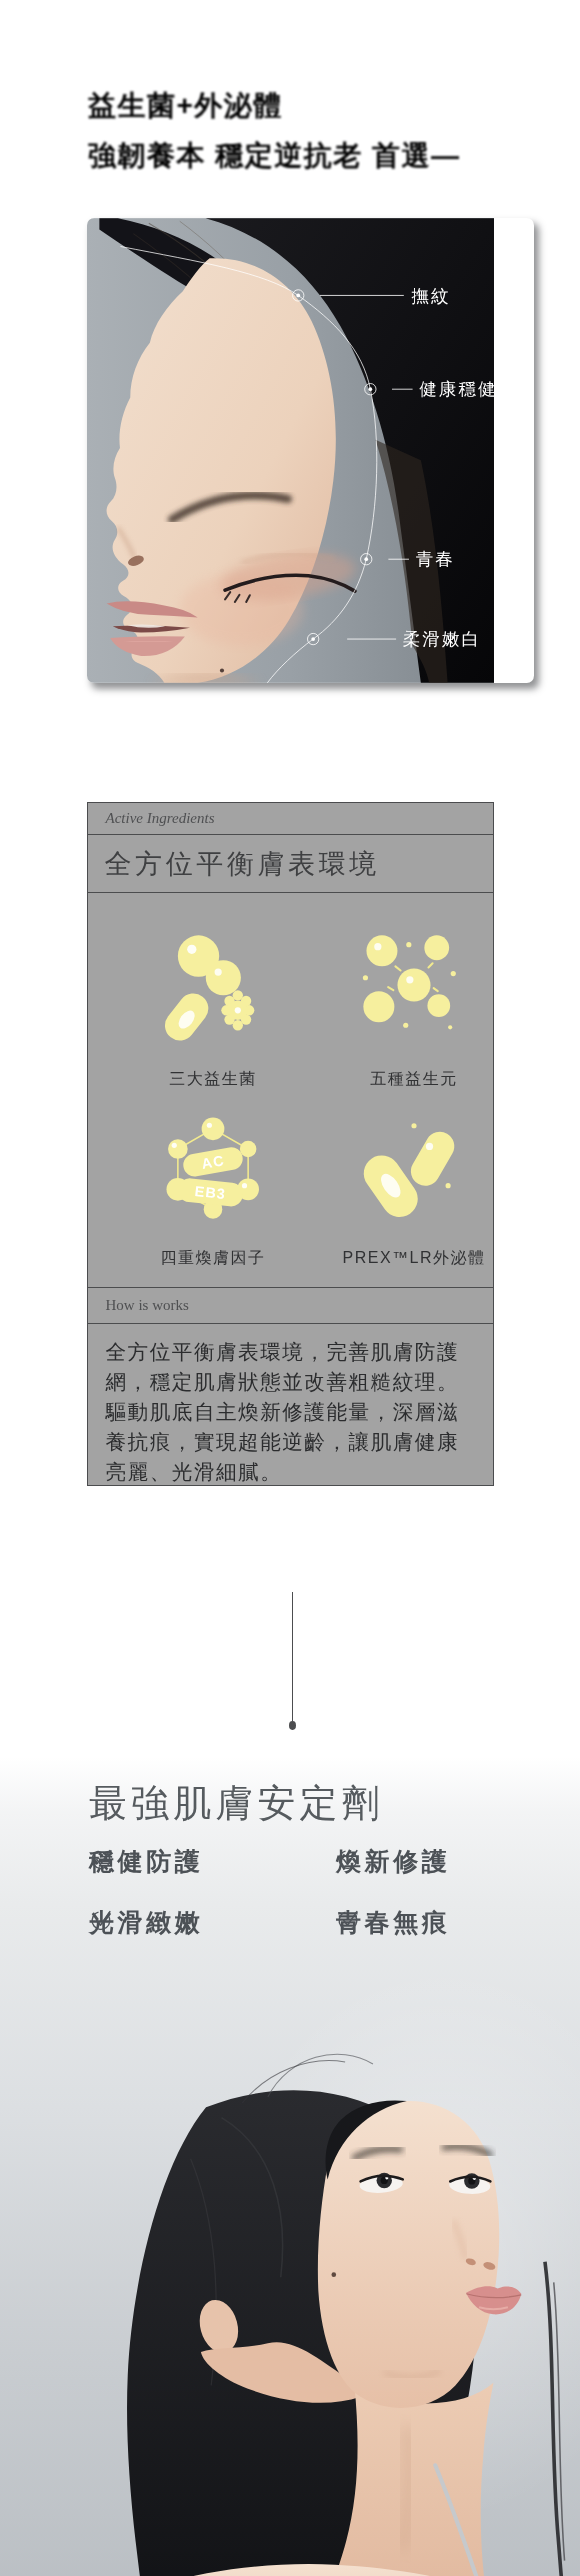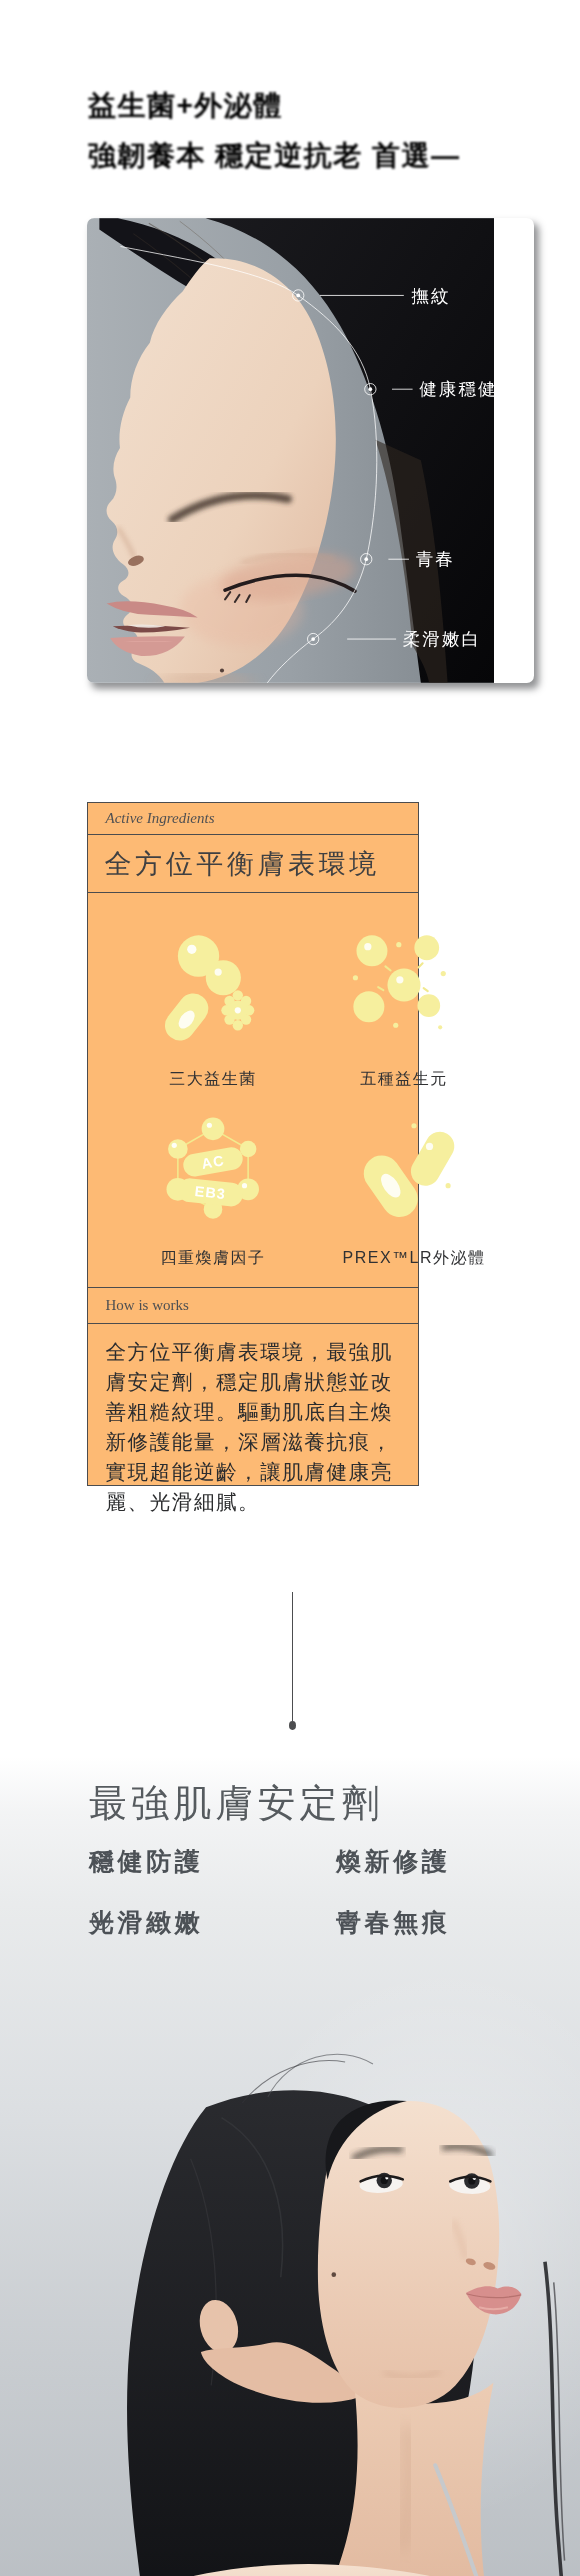--- a/index.html
+++ b/index.html
@@ -14,21 +14,21 @@
   .hero-title .tl{white-space:pre;}
 
   
   .photo-card{left:87px;top:218px;width:447px;height:465px;border-radius:7.2px;overflow:hidden;
     box-shadow:4.6px 5.7px 7.2px rgba(40,42,46,.5);}
   .photo-card svg{display:block;}
   .callout-label{font-family:"Liberation Sans","DejaVu Sans",sans-serif;font-size:34px;
     letter-spacing:4px;fill:#ffffff;font-weight:300;}
 
   
-  .ing-box{left:87px;top:802px;width:332px;background:#fdba74;border:1px solid #4b4c4e;box-sizing:border-box;}
+  .ing-box{left:87px;top:802px;width:407px;background:#a3a3a3;border:1px solid #4b4c4e;box-sizing:border-box;}
   .ing-row{border-bottom:1px solid #4b4c4e;}
   .ing-row:last-child{border-bottom:none;}
   .ing-eyebrow{height:31px;display:flex;align-items:center;padding-left:17.5px;
     font-family:"Liberation Serif","DejaVu Serif",serif;font-style:italic;font-size:15px;color:#4f5052;}
   .ing-title{height:57px;display:flex;align-items:center;padding-left:16.5px;
     font-size:27px;color:#3f4042;letter-spacing:3.6px;font-weight:500;}
   .ing-grid{height:395px;box-sizing:border-box;position:relative;}
   .ing-item{position:absolute;width:198px;display:flex;flex-direction:column;align-items:center;gap:17px;}
   .ing-item svg{display:block;}
   .ing-label{margin-top:4.1px;font-size:16px;color:#303133;letter-spacing:1.5px;}
@@ -176,21 +176,21 @@
               <circle cx="152" cy="149" r="10"></circle>
               <circle cx="168" cy="167" r="19"></circle>
           </g>
           <circle cx="168" cy="167" r="6" fill="#ffffff" opacity=".9"></circle>
           <rect x="40" y="130" width="58" height="100" rx="29" fill="#f6ef9e" transform="rotate(38 69 180)"></rect>
           <ellipse cx="69" cy="185" rx="12" ry="20" fill="#ffffff" opacity=".85" transform="rotate(38 69 185)"></ellipse>
         </svg>
         <div class="ing-label">三大益生菌</div>
       </div>
 
-      <div class="ing-item" style="left:217px;top:31px;text-align:right;">
+      <div class="ing-item" style="left:227px;top:31px;text-align:right;">
         <svg width="124" height="124" viewBox="0 0 240 240">
           <g fill="#f6ef9e">
             <circle cx="58" cy="52" r="30"></circle>
               <circle cx="164" cy="46" r="24"></circle>
               <circle cx="120" cy="118" r="32"></circle>
             <circle cx="52" cy="160" r="30"></circle>
               <circle cx="168" cy="158" r="22"></circle>
             <circle cx="110" cy="40" r="5"></circle>
               <circle cx="196" cy="96" r="5"></circle>
               <circle cx="26" cy="104" r="5"></circle>
@@ -247,21 +247,21 @@
             <circle cx="120" cy="44" r="5"></circle>
               <circle cx="186" cy="160" r="5"></circle>
               <circle cx="108" cy="170" r="4"></circle>
           </g>
         </svg>
         <div class="ing-label">PREX™LR外泌體</div>
       </div>
     </div>
 
     <div class="ing-row ing-how">How is works</div>
-    <div class="ing-row ing-para">全方位平衡膚表環境，最強肌膚安定劑，穩定肌膚狀態並改善粗糙紋理。驅動肌底自主煥新修護能量，深層滋養抗痕，實現超能逆齡，讓肌膚健康亮麗、光滑細膩。</div>
+    <div class="ing-row ing-para">全方位平衡膚表環境，完善肌膚防護網，穩定肌膚狀態並改善粗糙紋理。驅動肌底自主煥新修護能量，深層滋養抗痕，實現超能逆齡，讓肌膚健康亮麗、光滑細膩。</div>
   </div>
 
   <div class="abs v-line"></div>
   <div class="abs v-dot"></div>
 
   <div class="abs bottom-sec">
 
     <div class="benefit-heading">最強肌膚安定劑</div>
 
     <div class="benefit-grid">

